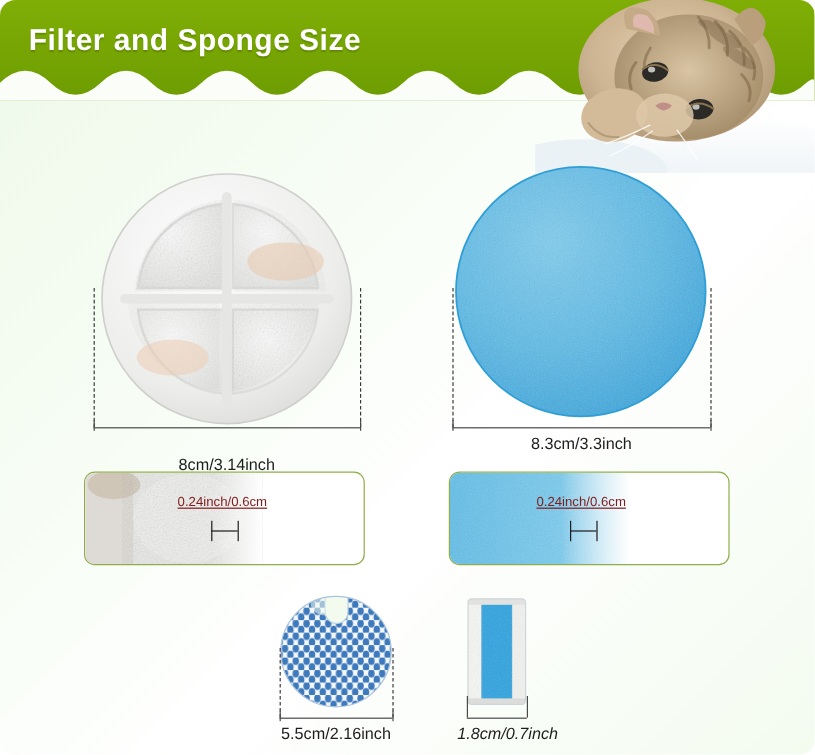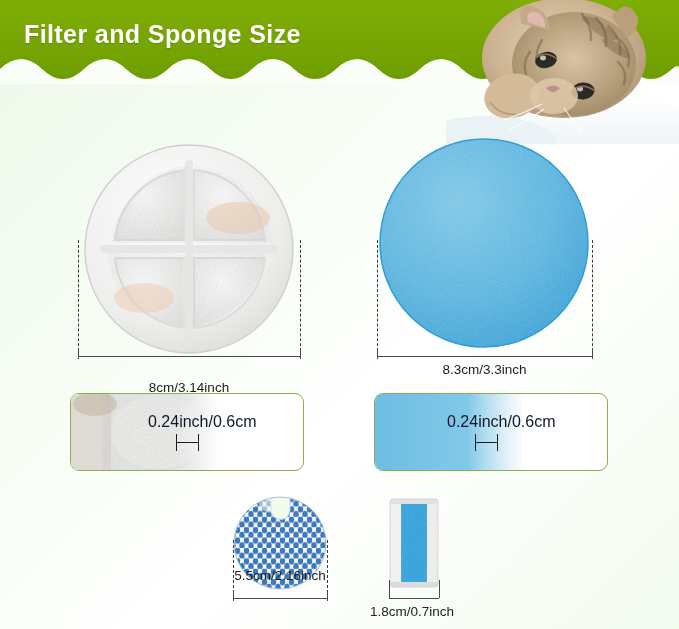--- a/index.html
+++ b/index.html
@@ -5,20 +5,21 @@
   html,body{margin:0;padding:0;}
   body{
     width:679px;height:629px;overflow:hidden;
     font-family:"Liberation Sans", sans-serif;
     background:#ffffff;
   }
   #page{
     position:relative;width:679px;height:629px;
     background:linear-gradient(135deg,#eef9e9 0%,#f7fdf5 35%,#ffffff 60%,#f3fbef 100%);
     overflow:hidden;
+    border-radius:13px;
   }
 
   
   #header{
     position:absolute;left:0;top:0;width:679px;height:84px;
     overflow:hidden;
   }
   #header-bg{
     position:absolute;left:0;top:0;width:679px;height:84px;
     background:linear-gradient(180deg,#7fae06 0%,#77a604 45%,#6d9c02 100%);
@@ -71,21 +72,21 @@
     border:1.5px solid #8fae4a;
     border-radius:9px;
     background:#ffffff;
     overflow:hidden;
   }
   #callout-left{left:70px;top:393px;width:232px;height:76px;}
   #callout-right{left:374px;top:393px;width:232px;height:76px;}
   .callout-photo{position:absolute;left:0;top:0;height:100%;}
   .callout-label{
     position:absolute;
-    font-size:16px;color:#0f172a;white-space:nowrap;
+    font-size:11px;color:#7f1d1d;white-space:nowrap;text-decoration:underline;
   }
   .thick-marker{position:absolute;}
   .tm-bar{position:absolute;height:0;border-top:1.6px solid #1c1c1c;}
   .tm-end{position:absolute;width:0;border-left:1.6px solid #1c1c1c;}
 
   
   #mesh-disc{position:absolute;left:233px;top:496px;width:94px;height:94px;}
   #sponge-block{position:absolute;left:388px;top:497px;width:52px;height:92px;}
 
   .solid-v{position:absolute;width:0;border-left:1.6px solid #4a4a4a;}
@@ -424,23 +425,23 @@
     </g>
     <rect x="2" y="2" width="48" height="88" rx="3" fill="none" stroke="#cfd6d9" stroke-width="1"></rect>
   </svg>
 
   <div class="dimline">
     <div class="dash-v" style="left:233px;top:540px;height:58px;"></div>
     <div class="dash-v" style="left:327px;top:540px;height:58px;"></div>
     <div class="measure" style="left:233px;top:598px;width:94px;"></div>
     <div class="tick" style="left:233px;top:592px;"></div>
     <div class="tick" style="left:327px;top:592px;"></div>
-    <div class="dim-label" style="left:215px;top:568px;width:130px;">5.5cm/2.16inch</div>
+    <div class="dim-label" style="left:215px;top:604px;width:130px;">5.5cm/2.16inch</div>
   </div>
 
   <div class="dimline">
     <div class="solid-v" style="left:389px;top:580px;height:18px;"></div>
     <div class="solid-v" style="left:439px;top:580px;height:18px;"></div>
     <div class="measure" style="left:389px;top:598px;width:50px;"></div>
-    <div class="dim-label" style="left:352px;top:604px;width:120px;">1.8cm/0.7inch</div>
+    <div class="dim-label" style="left:363px;top:604px;width:120px;font-style:italic;">1.8cm/0.7inch</div>
   </div>
 
 </div>
 
 </body></html>

